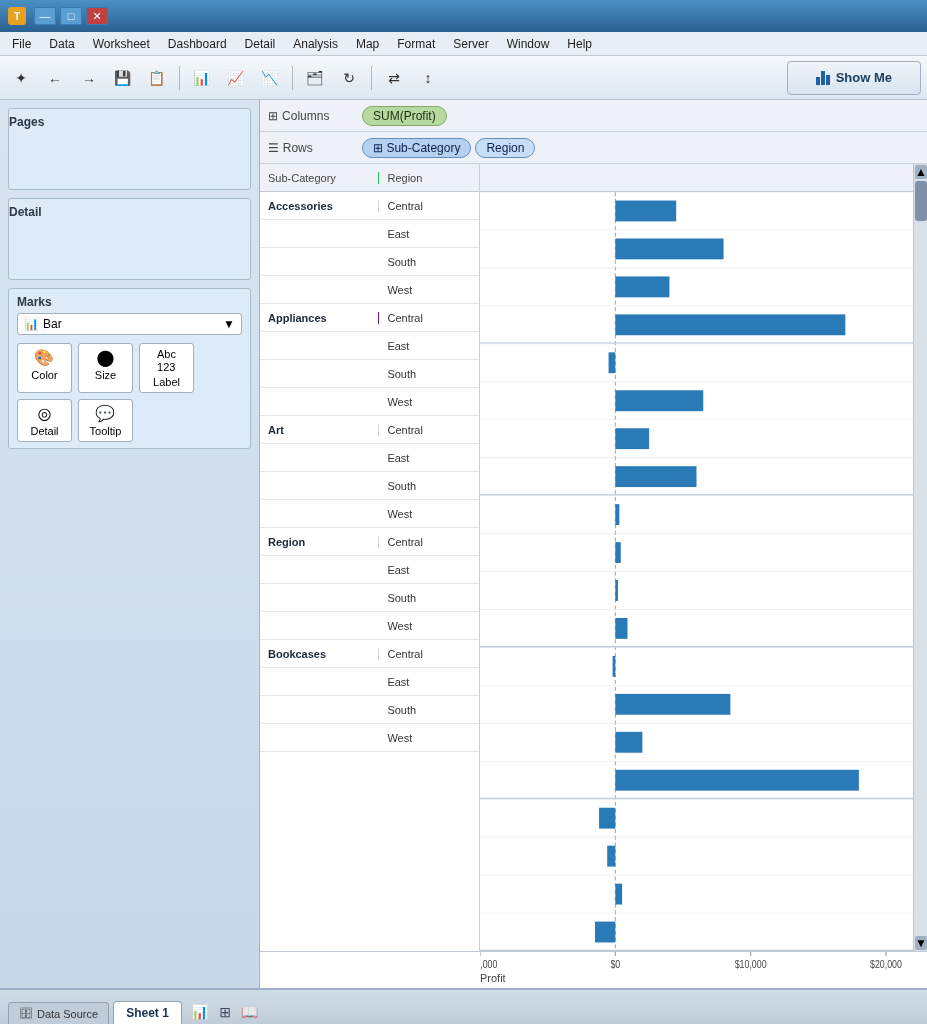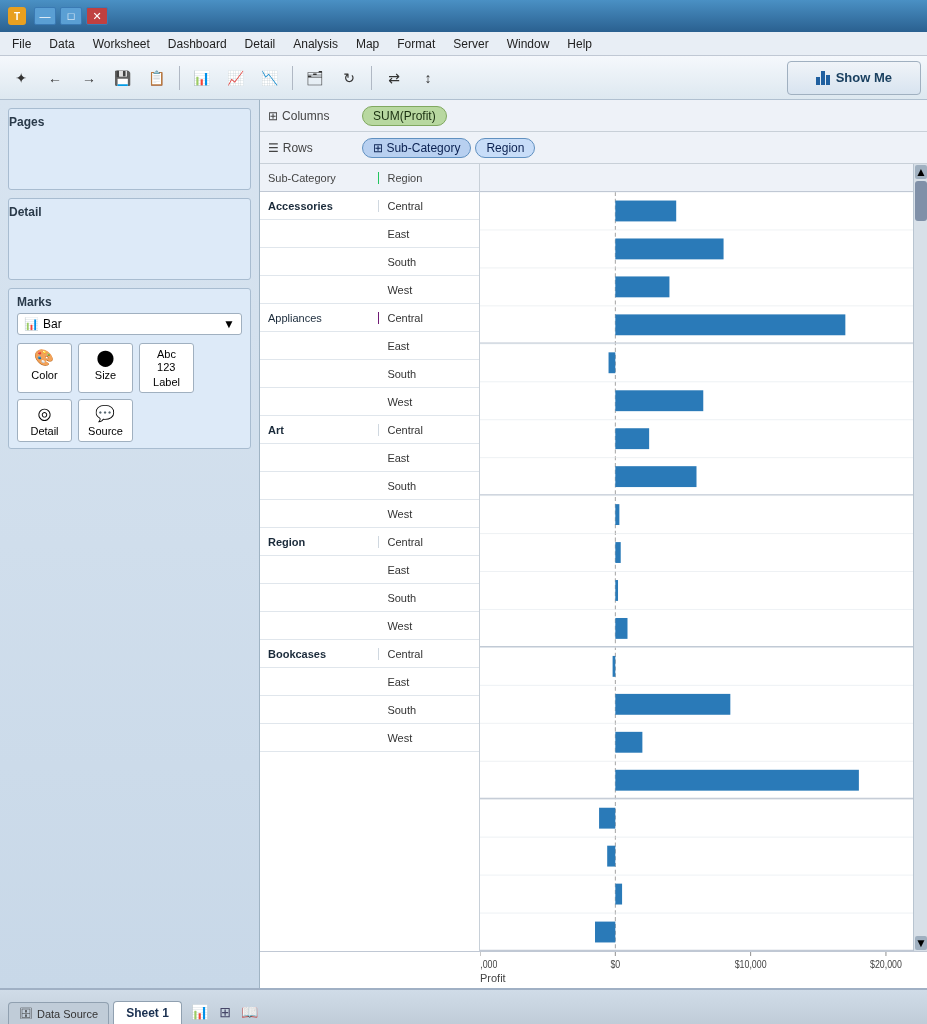--- a/index.html
+++ b/index.html
@@ -273,21 +273,21 @@
         <div class="mark-btn">
           <span class="mark-btn-icon" style="font-size:11px;line-height:1.2;">Abc<br>123</span>
           <span>Label</span>
         </div>
         <div class="mark-btn">
           <span class="mark-btn-icon">◎</span>
           <span>Detail</span>
         </div>
         <div class="mark-btn">
           <span class="mark-btn-icon">💬</span>
-          <span>Source</span>
+          <span>Tooltip</span>
         </div>
       </div>
     </div>
   </div>
 
   <div class="worksheet-area">
 
     <div class="shelf-row">
       <div class="shelf-label">
         <span>⊞</span>
@@ -330,21 +330,21 @@
               <div style="display:flex;height:28px;align-items:center;border-bottom:1px solid #e0e6ec;">
                 <div style="width:120px;border-right:1px solid #d0d8e0;"></div>
                 <div style="width:100px;padding:0 8px;font-size:11px;color:#333;">South</div>
               </div>
               <div style="display:flex;height:28px;align-items:center;border-bottom:1px solid #e0e6ec;">
                 <div style="width:120px;border-right:1px solid #d0d8e0;"></div>
                 <div style="width:100px;padding:0 8px;font-size:11px;color:#333;">West</div>
               </div>
 
               <div style="display:flex;height:28px;align-items:center;border-bottom:1px solid #e0e6ec;">
-                <div style="width:120px;padding:0 8px;font-size:11px;font-weight:400;color:#1a2a3a;border-right:1px solid #701a75;">Appliances</div>
+                <div style="width:120px;padding:0 8px;font-size:11px;font-weight:700;color:#1a2a3a;border-right:1px solid #701a75;">Appliances</div>
                 <div style="width:100px;padding:0 8px;font-size:11px;color:#333;">Central</div>
               </div>
               <div style="display:flex;height:28px;align-items:center;border-bottom:1px solid #e0e6ec;">
                 <div style="width:120px;border-right:1px solid #d0d8e0;"></div>
                 <div style="width:100px;padding:0 8px;font-size:11px;color:#333;">East</div>
               </div>
               <div style="display:flex;height:28px;align-items:center;border-bottom:1px solid #e0e6ec;">
                 <div style="width:120px;border-right:1px solid #d0d8e0;"></div>
                 <div style="width:100px;padding:0 8px;font-size:11px;color:#333;">South</div>
               </div>

